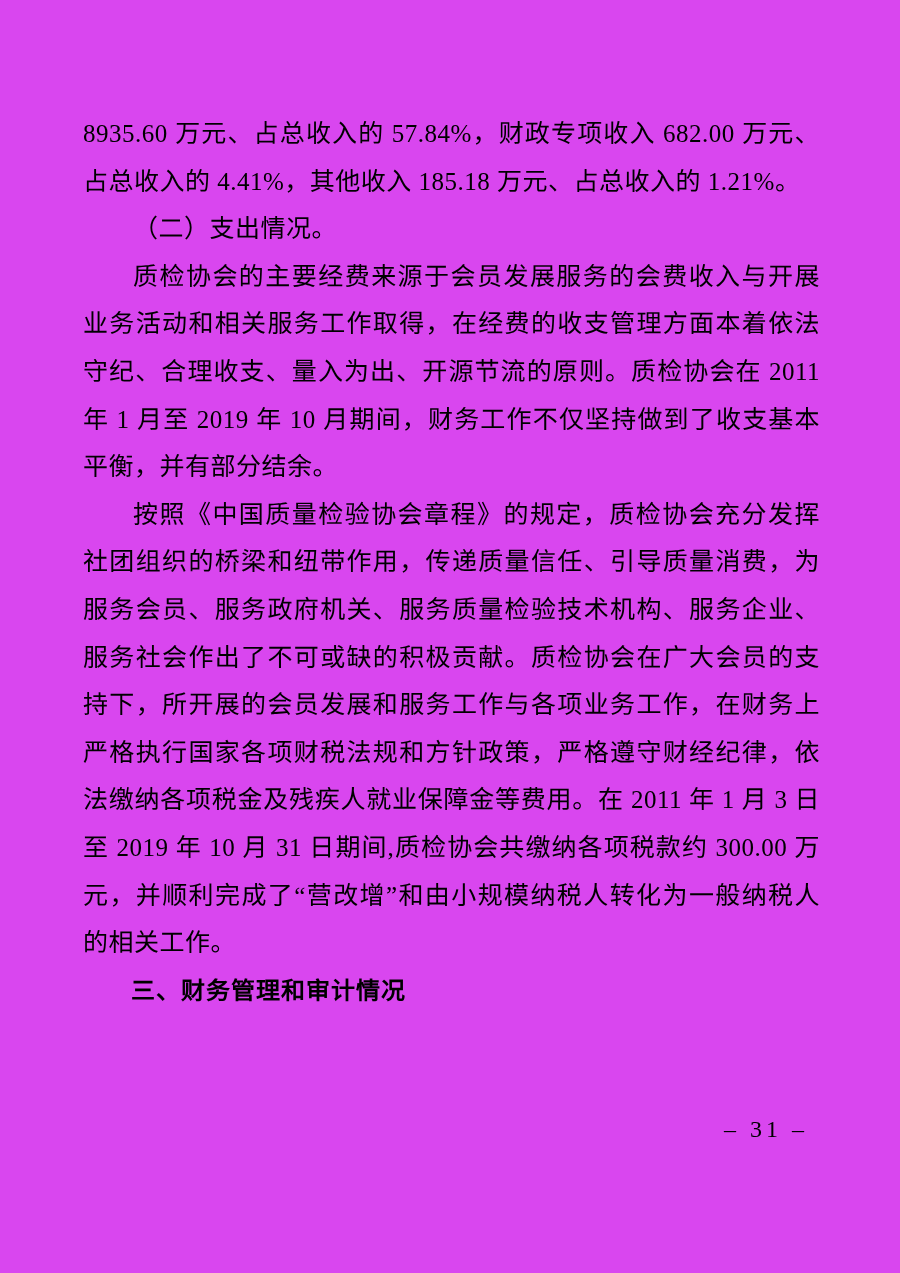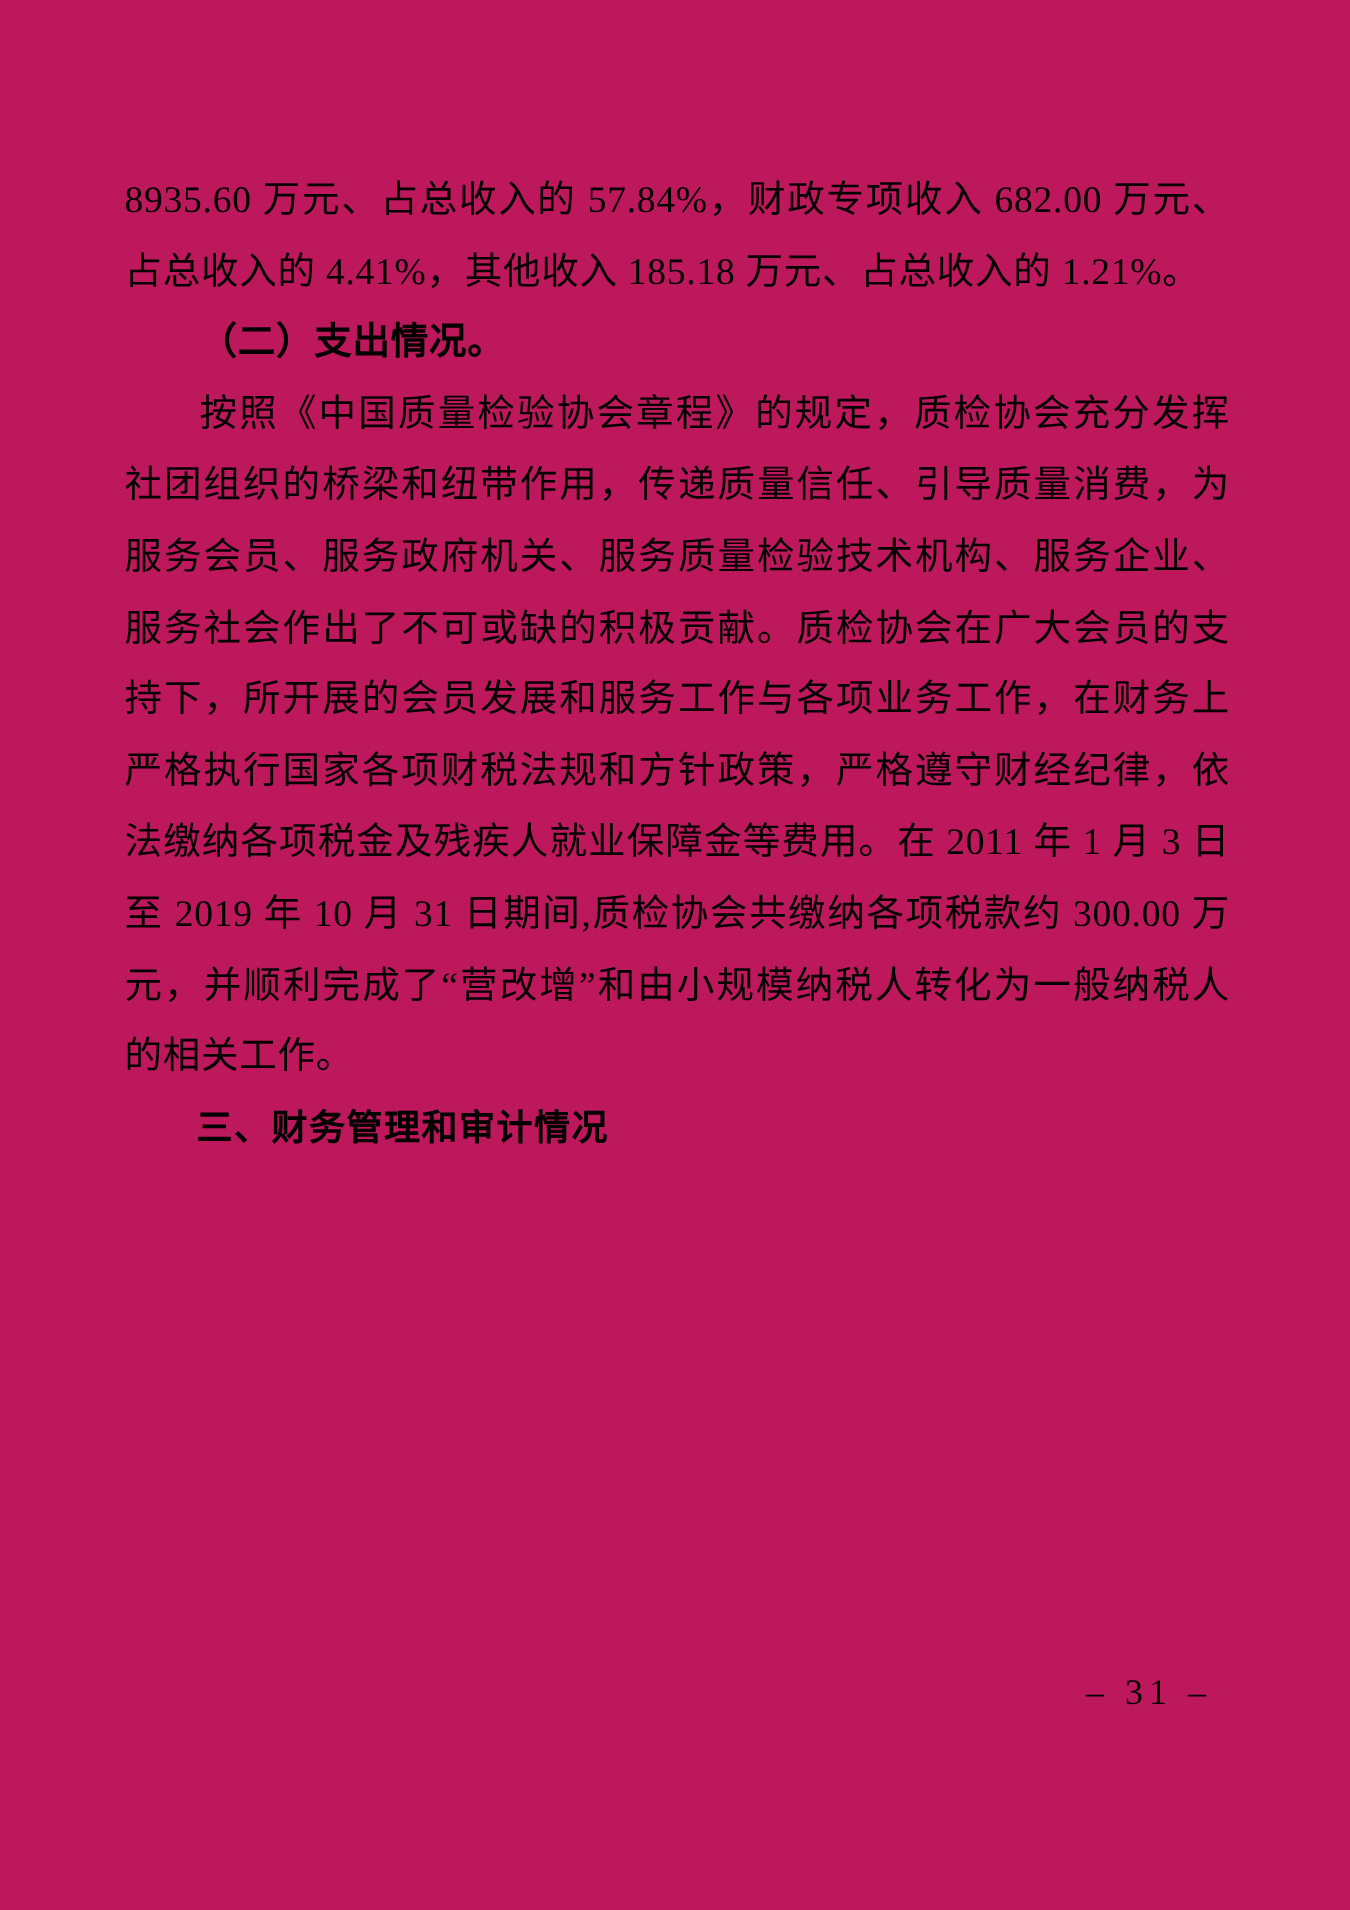--- a/index.html
+++ b/index.html
@@ -5,21 +5,21 @@
   html, body {
     margin: 0;
     padding: 0;
     background: #e8e8e8;
   }
   .page {
     position: relative;
     width: 900px;
     height: 1273px;
     margin: 0 auto;
-    background: #be185d;
+    background: #d946ef;
     color: #000000;
     font-family: "Liberation Serif", "DejaVu Serif", serif;
     overflow: hidden;
   }
   .text-column {
     position: absolute;
     left: 83px;
     top: 110px;
     width: 737px;
     font-size: 25px;
@@ -33,21 +33,21 @@
     padding: 0;
   }
   p.body-para {
     text-indent: 2em;
   }
   p.body-continuation {
     text-indent: 0;
   }
   p.subheading {
     text-indent: 2em;
-    font-weight: bold;
+    font-weight: normal;
   }
   p.section-heading {
     text-indent: 2em;
     font-family: "Liberation Sans", "DejaVu Sans", sans-serif;
     font-weight: bold;
     font-size: 24px;
     letter-spacing: 1px;
   }
   .page-footer {
     position: absolute;
@@ -64,20 +64,21 @@
 <div class="page">
 
   <div class="text-column">
 
     <p class="body-continuation">8935.60 万元、占总收入的 57.84%，财政专项收入 682.00 万元、占总收入的 4.41%，其他收入 185.18 万元、占总收入的 1.21%。</p>
 
     <p class="subheading">（二）支出情况。</p>
 
 
 
+    <p class="body-para">质检协会的主要经费来源于会员发展服务的会费收入与开展业务活动和相关服务工作取得，在经费的收支管理方面本着依法守纪、合理收支、量入为出、开源节流的原则。质检协会在 2011 年 1 月至 2019 年 10 月期间，财务工作不仅坚持做到了收支基本平衡，并有部分结余。</p>
 
     <p class="body-para">按照《中国质量检验协会章程》的规定，质检协会充分发挥社团组织的桥梁和纽带作用，传递质量信任、引导质量消费，为服务会员、服务政府机关、服务质量检验技术机构、服务企业、服务社会作出了不可或缺的积极贡献。质检协会在广大会员的支持下，所开展的会员发展和服务工作与各项业务工作，在财务上严格执行国家各项财税法规和方针政策，严格遵守财经纪律，依法缴纳各项税金及残疾人就业保障金等费用。在 2011 年 1 月 3 日至 2019 年 10 月 31 日期间,质检协会共缴纳各项税款约 300.00 万元，并顺利完成了“营改增”和由小规模纳税人转化为一般纳税人的相关工作。</p>
 
     <p class="section-heading">三、财务管理和审计情况</p>
 
   </div>
 
   <div class="page-footer">– 31 –</div>
 
 </div>

